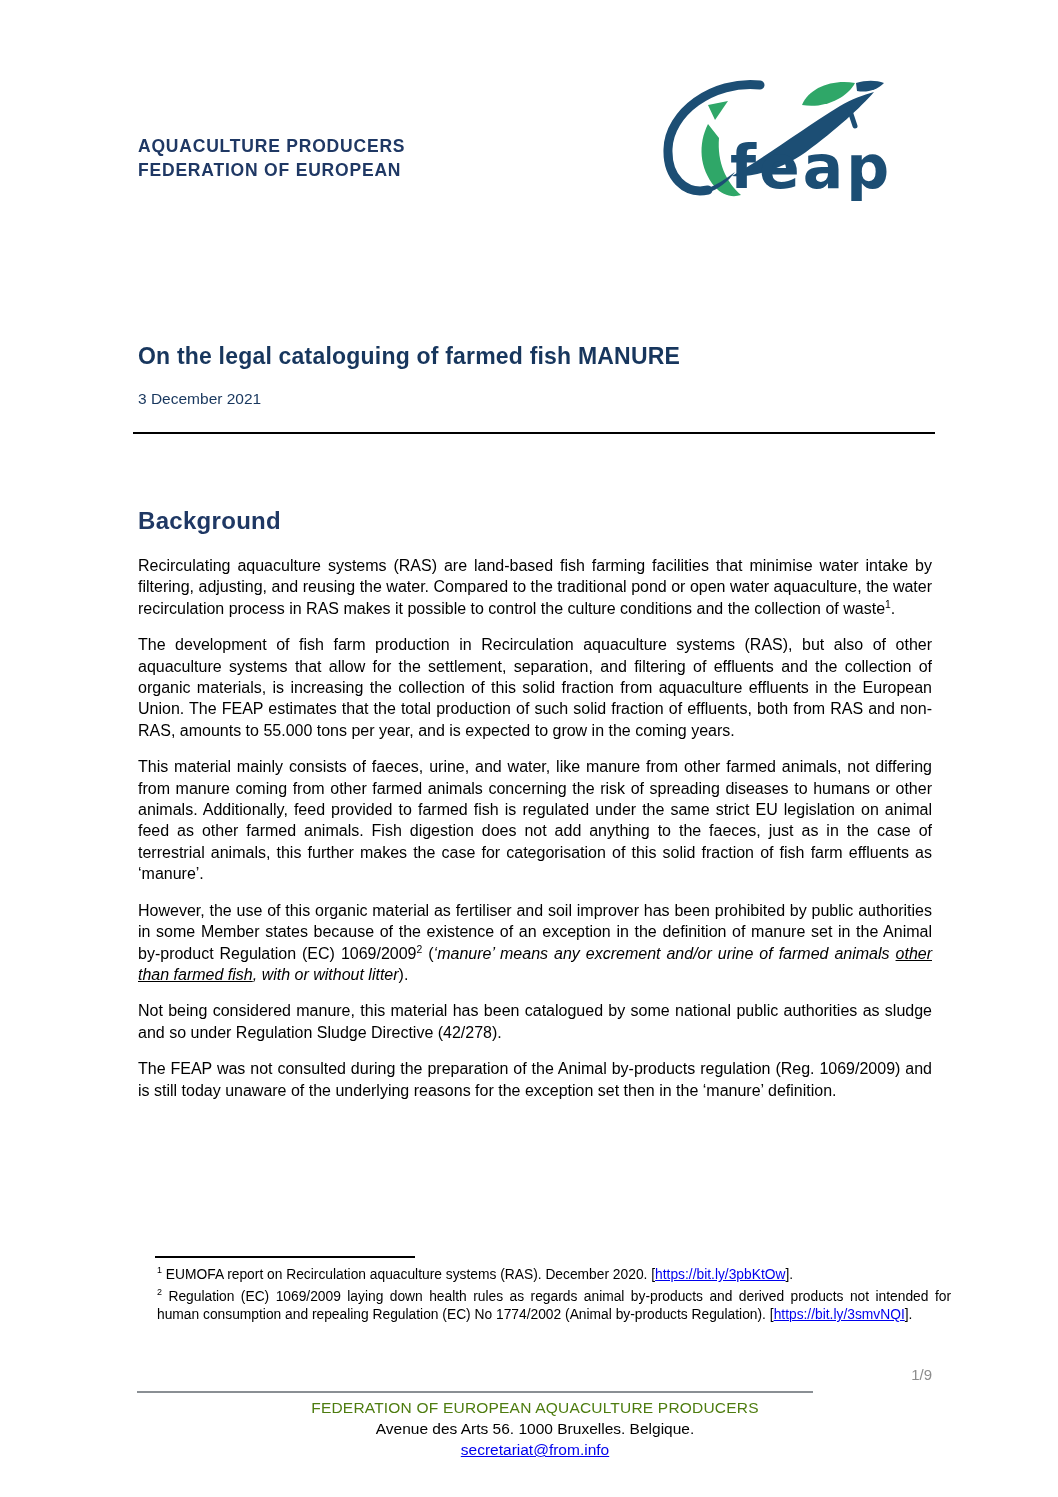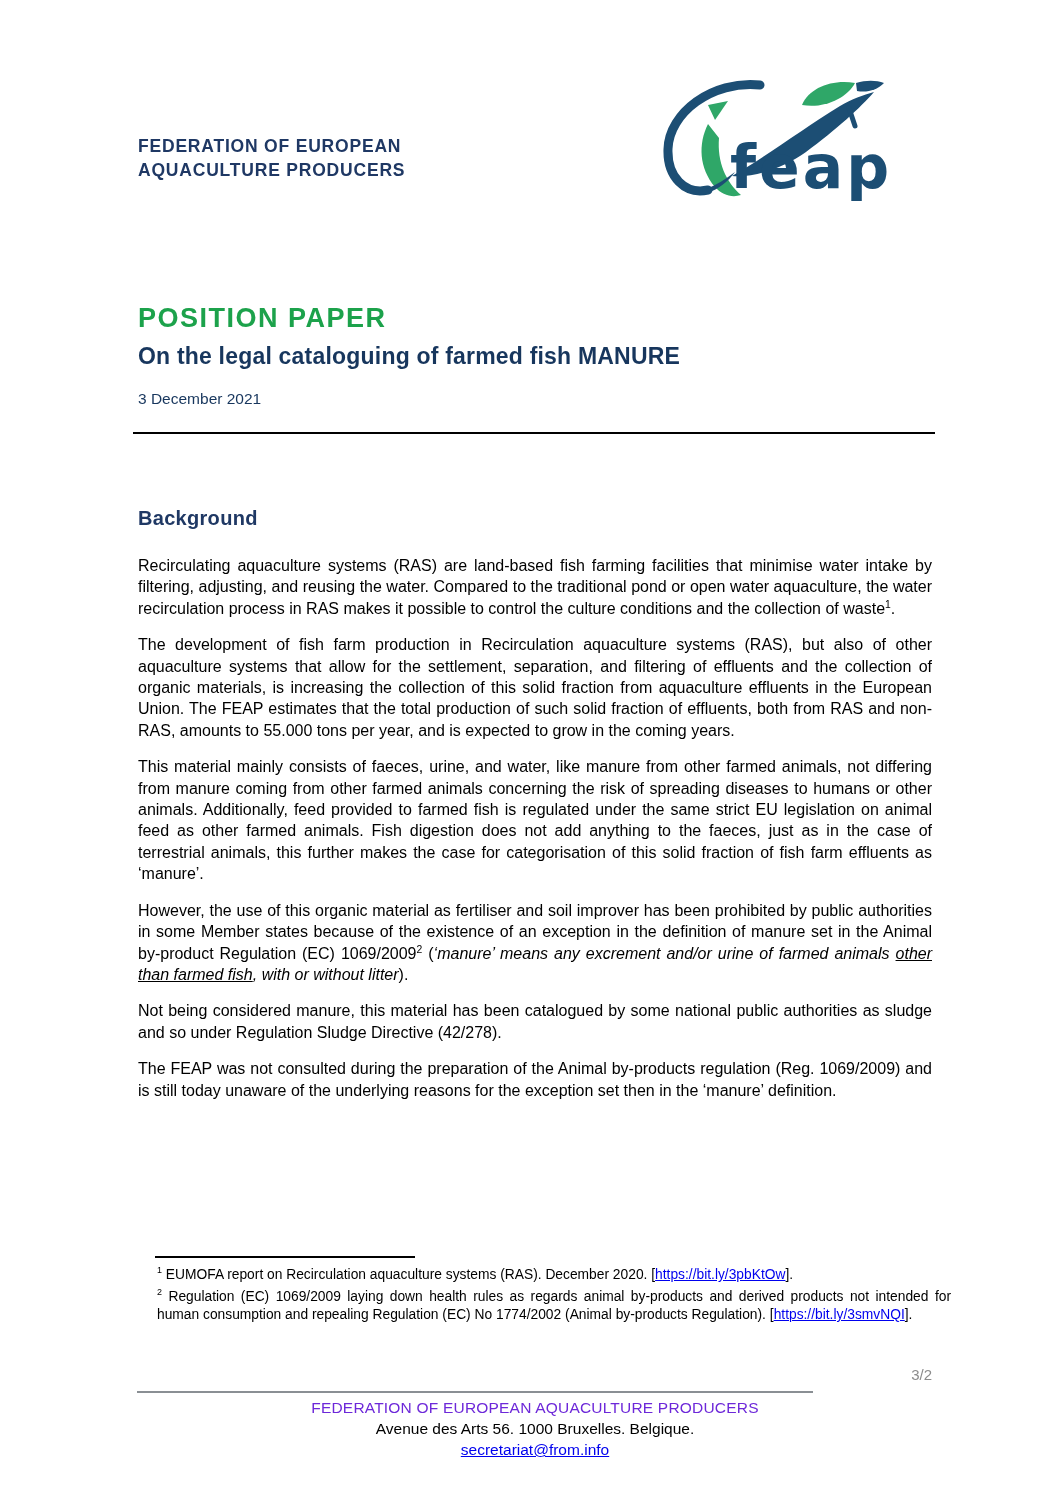--- a/index.html
+++ b/index.html
@@ -60,21 +60,21 @@
     left: 133px;
     top: 432px;
     width: 802px;
     border-top: 2px solid #000000;
   }
   .section-heading {
     position: absolute;
     left: 138px;
     top: 507px;
     color: #1F3864;
-    font-size: 20px;
+    font-size: 24px;
     font-weight: bold;
     letter-spacing: 0.3px;
   }
   .body-text {
     position: absolute;
     left: 138px;
     top: 543px;
     width: 794px;
     color: #000000;
     font-size: 16px;
@@ -128,31 +128,31 @@
   }
   .footer-block {
     position: absolute;
     left: 138px;
     top: 1397px;
     width: 794px;
     text-align: center;
     font-size: 15.5px;
     line-height: 21px;
   }
-  .footer-org { color: #6d28d9; letter-spacing: 0.2px; }
+  .footer-org { color: #4d7c0f; letter-spacing: 0.2px; }
   .footer-address { color: #000000; }
 </style>
 </head>
 <body>
 
 <div class="page">
 
   <div class="org-name">
+    <div>AQUACULTURE PRODUCERS</div>
     <div>FEDERATION OF EUROPEAN</div>
-    <div>AQUACULTURE PRODUCERS</div>
   </div>
 
   <div class="logo">
     <svg viewBox="0 0 248 140" width="248" height="140">
 
       <path d="M104,9 C56,4 13,37 12,73 C11,101 29,119 52,114" fill="none" stroke="#1C4E74" stroke-width="9" stroke-linecap="round"></path>
 
       <path d="M52,48 C42,68 43,92 59,111 C66,119 76,122 85,119 C70,106 61,86 63,62 Z" fill="#2FA768"></path>
 
       <path d="M76,100 C108,82 148,52 184,30 C196,23 207,19 218,16 C205,31 180,54 150,76 C127,92 99,102 76,100 Z" fill="#1C4E74"></path>
@@ -164,21 +164,20 @@
       <path d="M146,29 C153,12 176,3 199,7 C191,22 168,33 146,29 Z" fill="#2FA768"></path>
 
       <path d="M200,7 C210,4 220,4 228,7 C221,14 211,17 201,15 Z" fill="#1C4E74"></path>
 
       <path d="M193,32 L199,50" fill="none" stroke="#1C4E74" stroke-width="5" stroke-linecap="round"></path>
 
       <text x="74" y="112" font-family="DejaVu Sans, sans-serif" font-weight="bold" font-size="60" letter-spacing="3" fill="#1C4E74">feap</text>
     </svg>
   </div>
 
-  <div class="kicker">POSITION PAPER</div>
   <div class="doc-title">On the legal cataloguing of farmed fish MANURE</div>
   <div class="doc-date">3 December 2021</div>
   <div class="title-rule"></div>
 
   <div class="section-heading">Background</div>
 
   <div class="body-text">
     <p><span>Recirculating aquaculture systems (RAS) are land-based fish farming facilities that minimise water intake by filtering, adjusting, and reusing the water. Compared to the traditional pond or open water aquaculture, the water recirculation process in RAS makes it possible to control the culture conditions and the collection of waste</span><sup>1</sup><span>.</span></p>
 
     <p><span>The development of fish farm production in Recirculation aquaculture systems (RAS), but also of other aquaculture systems that allow for the settlement, separation, and filtering of effluents and the collection of organic materials, is increasing the collection of this solid fraction from aquaculture effluents in the European Union. The FEAP estimates that the total production of such solid fraction of effluents, both from RAS and non-RAS, amounts to 55.000 tons per year, and is expected to grow in the coming years.</span></p>
@@ -191,21 +190,21 @@
 
     <p><span>The FEAP was not consulted during the preparation of the Animal by-products regulation (Reg. 1069/2009) and is still today unaware of the underlying reasons for the exception set then in the ‘manure’ definition.</span></p>
   </div>
 
   <div class="fn">
     <div class="fn-rule"></div>
     <p><sup>1</sup> <span>EUMOFA report on Recirculation aquaculture systems (RAS). December 2020. [</span><a class="link">https://bit.ly/3pbKtOw</a><span>].</span></p>
     <p><sup>2</sup> <span>Regulation (EC) 1069/2009 laying down health rules as regards animal by-products and derived products not intended for human consumption and repealing Regulation (EC) No 1774/2002 (Animal by-products Regulation). [</span><a class="link">https://bit.ly/3smvNQI</a><span>].</span></p>
   </div>
 
-  <div class="page-num">3/2</div>
+  <div class="page-num">1/9</div>
   <div class="footer-rule"></div>
   <div class="footer-block">
     <div class="footer-org">FEDERATION OF EUROPEAN AQUACULTURE PRODUCERS</div>
     <div class="footer-address">Avenue des Arts 56. 1000 Bruxelles. Belgique.</div>
     <div><a class="link">secretariat@from.info</a></div>
   </div>
 
 </div>
 
 </body></html>

